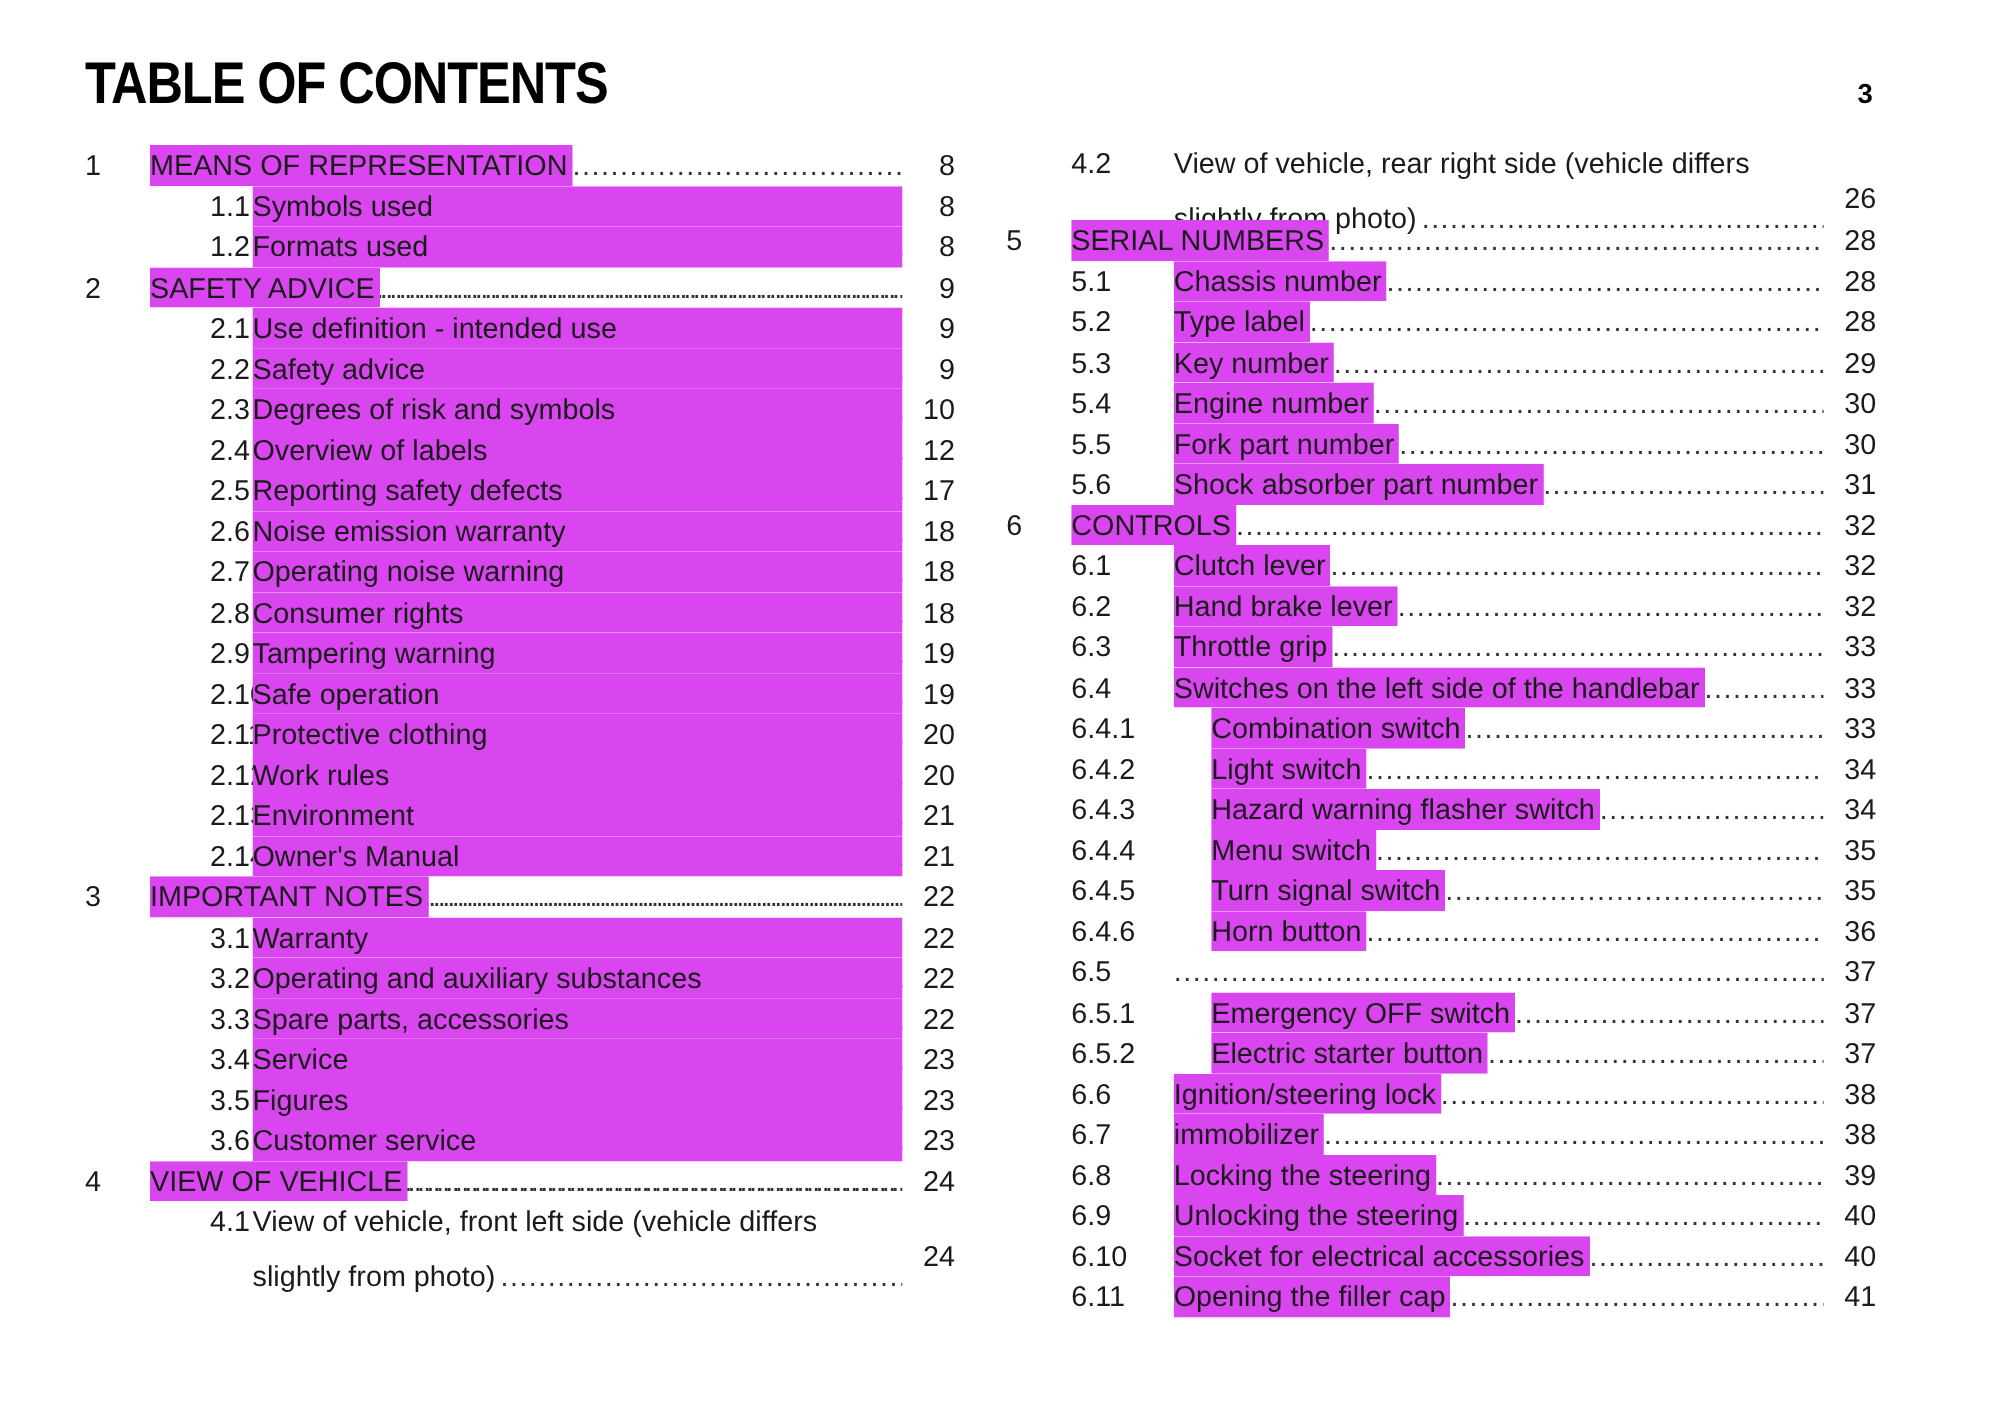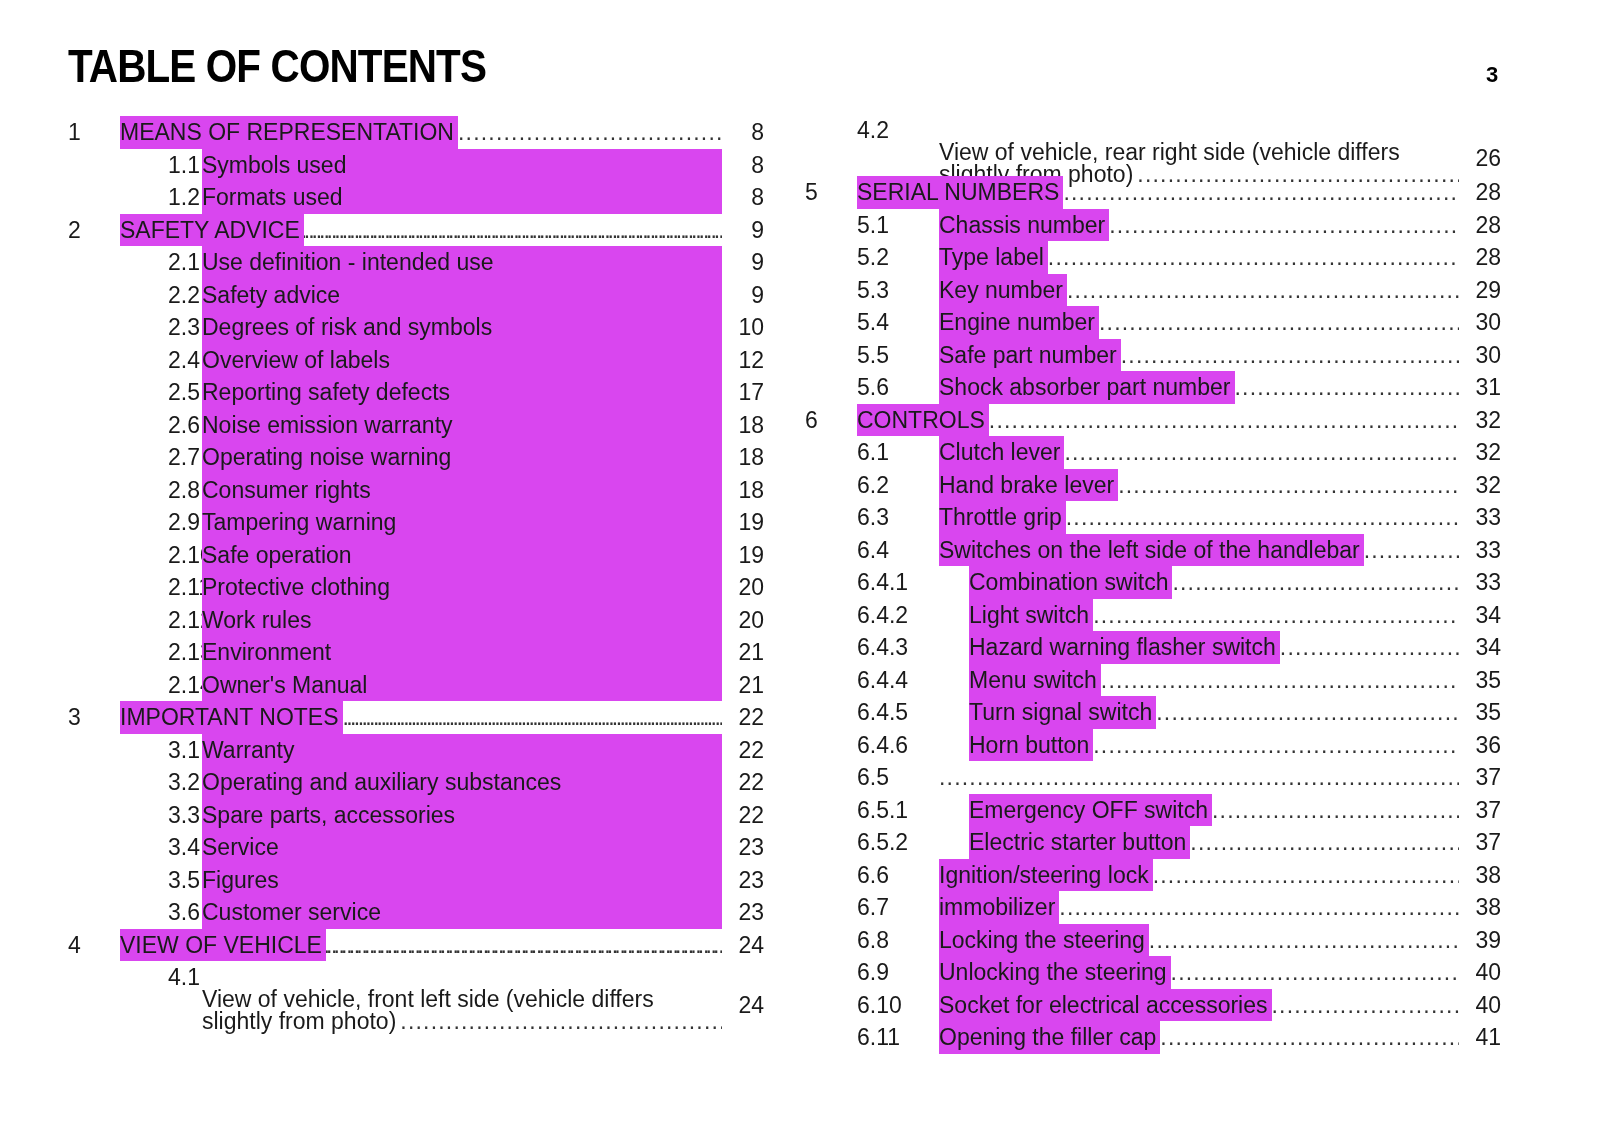--- a/index.html
+++ b/index.html
@@ -14,21 +14,21 @@
   .col.right { left: 805px; width: 696px; top: 114px; }
   .row { position: relative; height: 32.5px; font-size: 23px; line-height: 32.5px; white-space: nowrap; }
   .row.tall { height: 60px; }
   .num { position: absolute; top: 0; }
   .txt { position: absolute; top: 0; right: 42px; display: flex; overflow: hidden; }
   .txt .label { flex: 0 0 auto; background: #d946ef; padding-right: 4px; }
   .txt .dots { flex: 1 1 auto; overflow: hidden; letter-spacing: 1.2px; color: #333; }
   .txt .dots::after { content: "........................................................................................................................................................................................................"; }
   .pg { position: absolute; right: 0; top: 0; text-align: right; }
   
-  .wrap-first { position: absolute; top: 0; margin-top: 22px; }
+  .wrap-first { position: absolute; top: 0; }
   .wrap-second { position: absolute; top: 44px; right: 42px; display: flex; overflow: hidden; justify-content: flex-end; }
   .wrap-second .label { flex: 0 0 auto; padding-right: 4px; }
   .wrap-second .dots { flex: 1 1 auto; overflow: hidden; letter-spacing: 1.2px; color: #333; }
   .wrap-second .dots::after { content: "........................................................................................................................................................................................................"; }
   .tall .pg { top: 28px; }
   
   .left .l1 .num { left: 0; } .left .l1 .txt { left: 52px; }
   .left .l2 .num { left: 52px; margin-left: 48px; } .left .l2 .txt { left: 134px; flex-direction: column; }
   .left .l2 .wrap-first, .left .l2 .wrap-second { left: 134px; }
   
@@ -309,21 +309,21 @@
       <span class="num">5.4</span>
       <div class="txt">
         <span class="label">Engine number</span>
         <span class="dots"></span>
       </div>
       <span class="pg">30</span>
     </div>
   <div class="row l2">
       <span class="num">5.5</span>
       <div class="txt">
-        <span class="label">Safe part number</span>
+        <span class="label">Fork part number</span>
         <span class="dots"></span>
       </div>
       <span class="pg">30</span>
     </div>
   <div class="row l2">
       <span class="num">5.6</span>
       <div class="txt">
         <span class="label">Shock absorber part number</span>
         <span class="dots"></span>
       </div>

